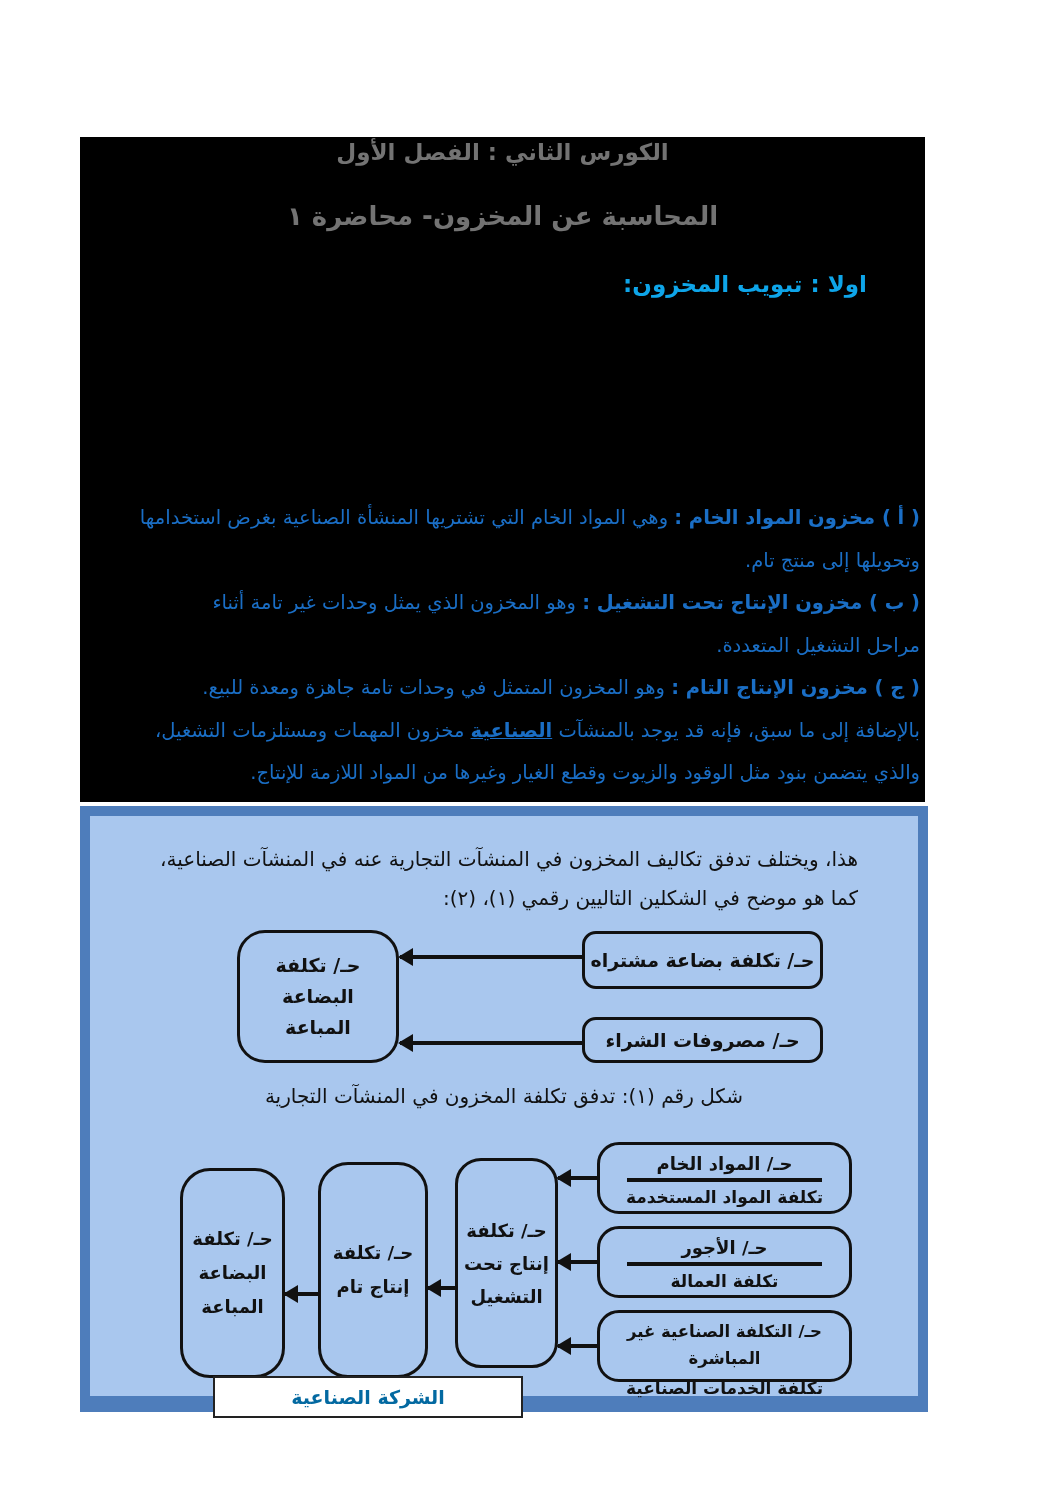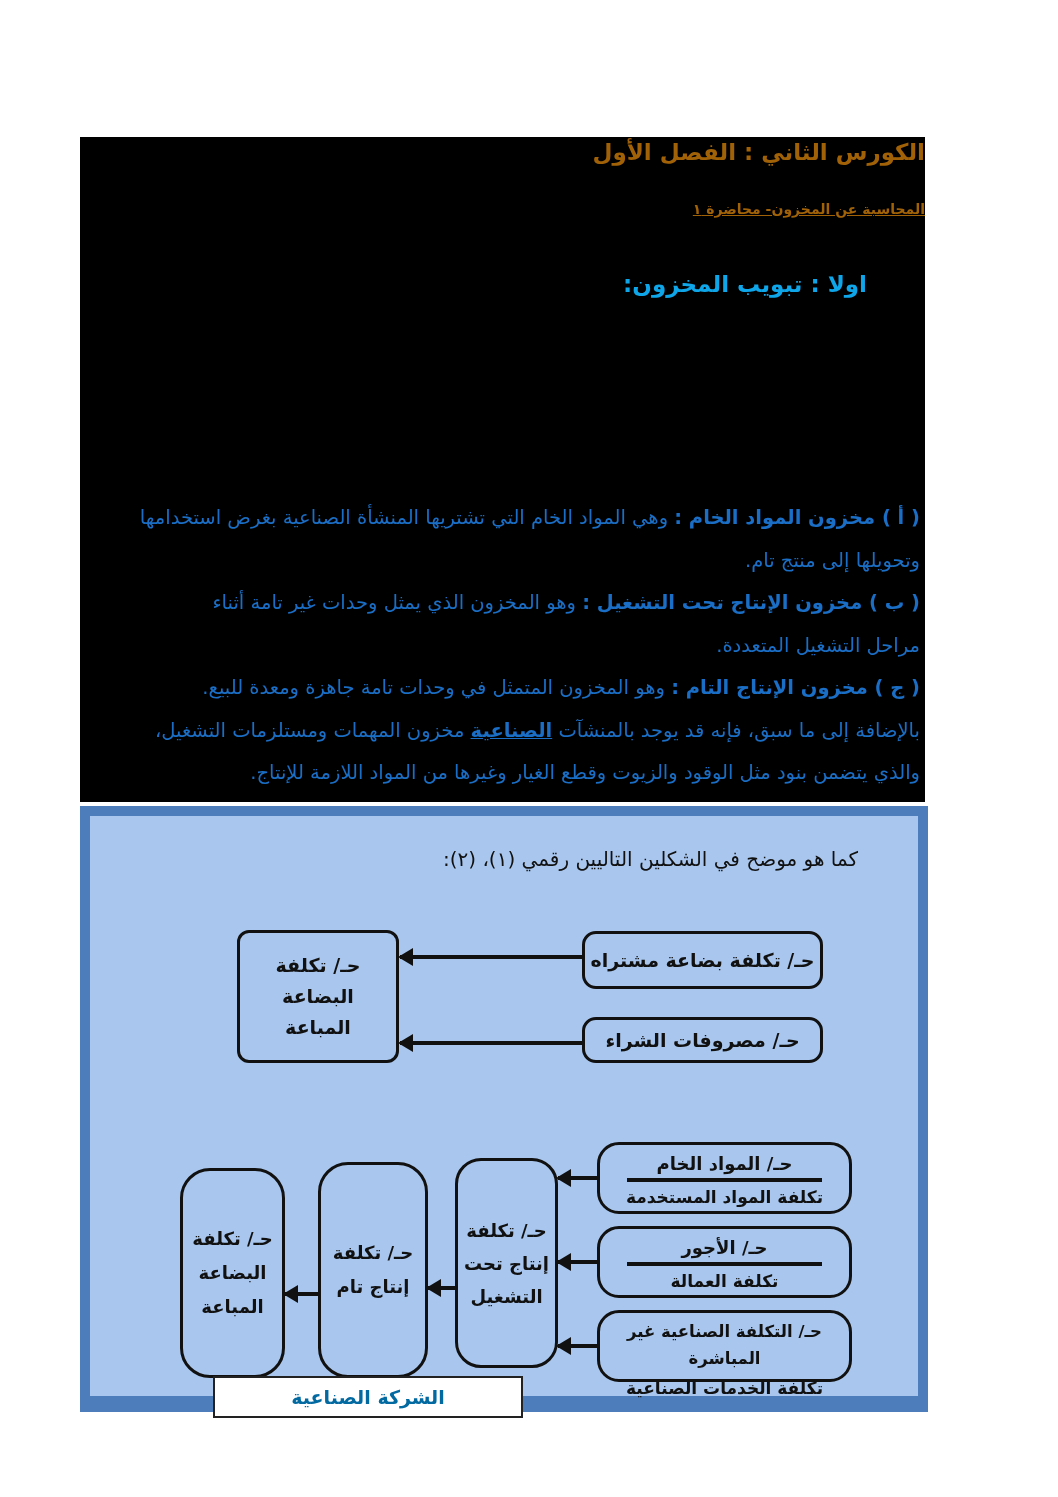--- a/index.html
+++ b/index.html
@@ -6,25 +6,25 @@
   #page{
     position:relative;width:1058px;height:1497px;background:#ffffff;overflow:hidden;
     font-family:"DejaVu Sans",sans-serif;
   }
   
   #black-section{
     position:absolute;left:80px;top:137px;width:845px;height:665px;
     background:#000000;direction:rtl;
   }
   .red-title{
-    position:absolute;left:0;width:100%;text-align:right;
-    color:#a16207;font-weight:bold;
+    position:absolute;left:0;width:100%;text-align:center;
+    color:#737373;font-weight:bold;
   }
   #course-title{top:2px;font-size:23px;}
-  #lecture-title{top:64px;font-size:14px;text-decoration:underline;}
+  #lecture-title{top:64px;font-size:26px;}
   #section-heading{
     position:absolute;top:134px;right:58px;
     color:#0ea5e9;font-weight:bold;font-size:23px;
   }
   #body-text{
     position:absolute;top:360px;right:5px;left:14px;
     direction:rtl;text-align:right;
     color:#1a6ec5;font-size:19.5px;
   }
   .body-line{line-height:42.5px;white-space:nowrap;}
@@ -39,21 +39,21 @@
   #panel-intro{
     position:absolute;top:24px;right:60px;left:40px;
     color:#111;font-size:20px;line-height:39px;text-align:right;direction:rtl;
   }
   .flowbox{
     position:absolute;box-sizing:border-box;border:3px solid #111;
     display:flex;flex-direction:column;align-items:center;justify-content:center;
     color:#111;font-weight:bold;text-align:center;direction:rtl;
   }
   
-  #fig1-cogs-box{left:147px;top:114px;width:162px;height:133px;border-radius:12px;font-size:19px;line-height:31px;}
+  #fig1-cogs-box{left:147px;top:114px;width:162px;height:133px;border-radius:28px;font-size:19px;line-height:31px;}
   #fig1-purchased-box{left:492px;top:115px;width:241px;height:58px;border-radius:14px;font-size:19px;}
   #fig1-expenses-box{left:492px;top:201px;width:241px;height:46px;border-radius:14px;font-size:19px;}
   .arrow{position:absolute;height:4px;background:#111;}
   .arrow::before{
     content:"";position:absolute;left:-2px;top:50%;transform:translateY(-50%);
     width:0;height:0;border:9px solid transparent;border-left:none;
     border-right:15px solid #111;
   }
   #fig1-arrow-top{left:310px;top:139px;width:182px;}
   #fig1-arrow-bottom{left:310px;top:225px;width:182px;}
@@ -116,35 +116,37 @@
       </div>
       <div class="body-line">
         <span>والذي يتضمن بنود مثل الوقود والزيوت وقطع الغيار وغيرها من المواد اللازمة للإنتاج.</span>
       </div>
     </div>
   </div>
 
   <div id="panel">
 
     <div id="panel-intro">
+      <div>هذا، ويختلف تدفق تكاليف المخزون في المنشآت التجارية عنه في المنشآت الصناعية،</div>
       <div>كما هو موضح في الشكلين التاليين رقمي (١)، (٢):</div>
     </div>
 
     <div id="fig1-cogs-box" class="flowbox">
       <div>حـ/ تكلفة البضاعة</div>
       <div>المباعة</div>
     </div>
     <div id="fig1-purchased-box" class="flowbox">
       <div>حـ/ تكلفة بضاعة مشتراه</div>
     </div>
     <div id="fig1-expenses-box" class="flowbox">
       <div>حـ/ مصروفات الشراء</div>
     </div>
     <div id="fig1-arrow-top" class="arrow"></div>
     <div id="fig1-arrow-bottom" class="arrow"></div>
+    <div id="fig1-caption">شكل رقم (١): تدفق تكلفة المخزون في المنشآت التجارية</div>
 
     <div id="fig2-cogs-box" class="flowbox">
       <div>حـ/ تكلفة</div>
       <div>البضاعة</div>
       <div>المباعة</div>
     </div>
     <div id="fig2-finished-box" class="flowbox">
       <div>حـ/ تكلفة</div>
       <div>إنتاج تام</div>
     </div>

